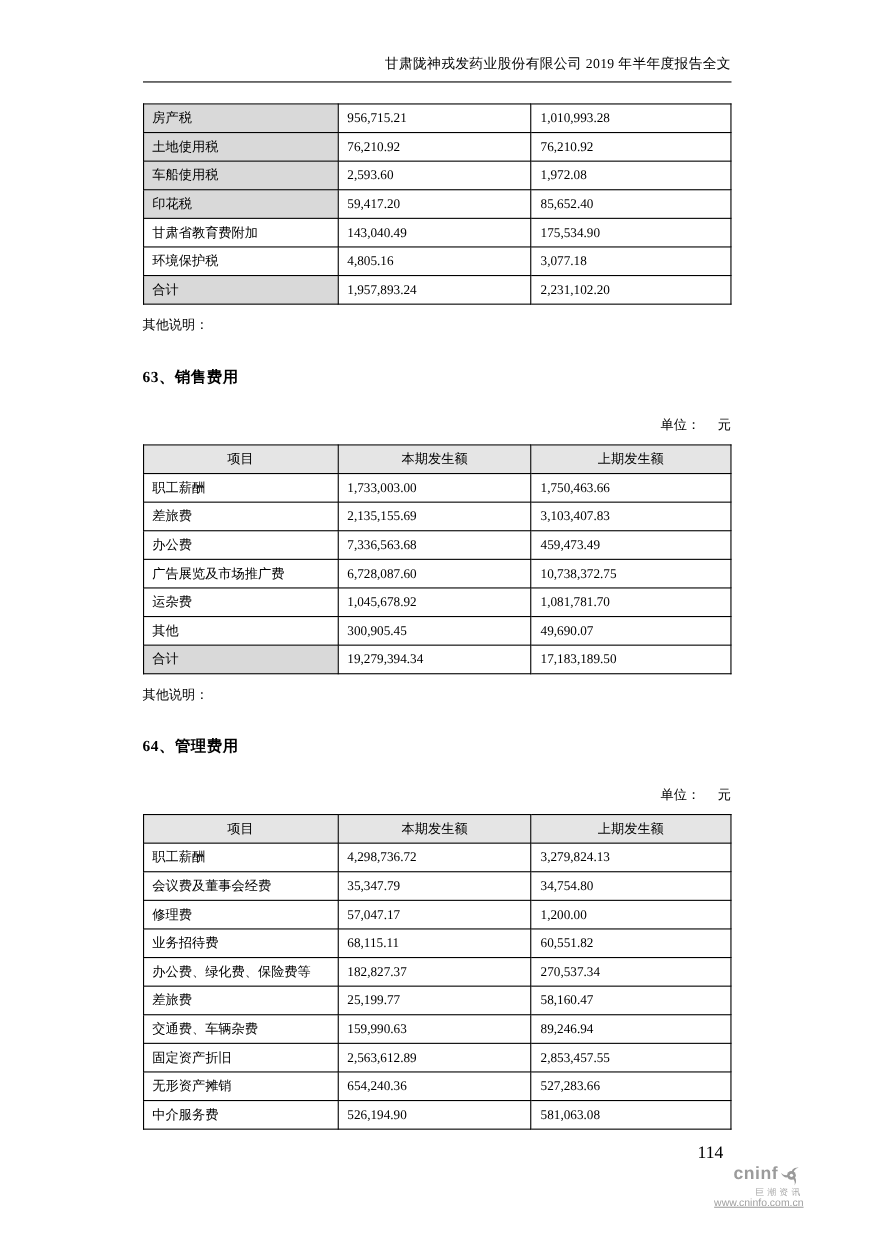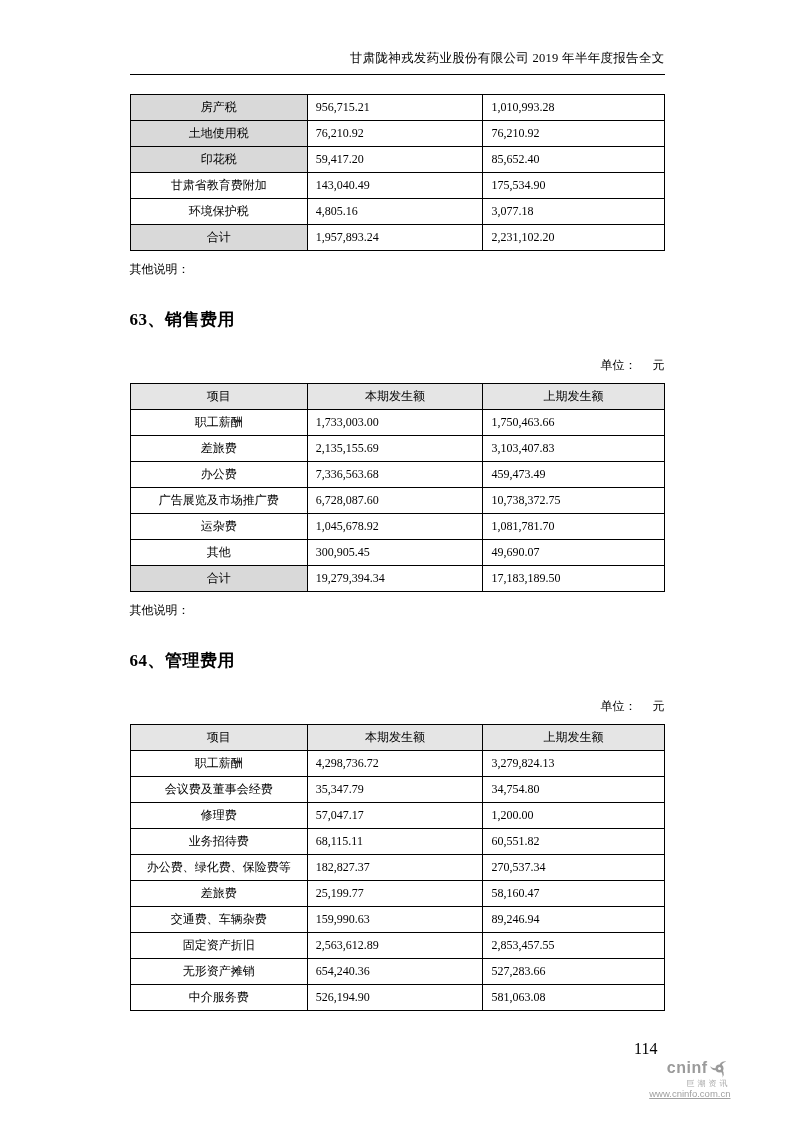--- a/index.html
+++ b/index.html
@@ -39,27 +39,27 @@
     font-weight:normal;
     padding:2px 8px;
     vertical-align:middle;
     overflow:hidden;
     white-space:nowrap;
   }
   table.fin-table th {
     background:#e5e5e5;
     text-align:center;
   }
-  td.cell-label { text-align:center; padding-left:7px;margin-left:44px; }
+  td.cell-label { text-align:left; padding-left:7px;margin-left:44px; }
   td.cell-num   { padding-right:9px; }
   .shaded { background:#d9d9d9; }
 
   .table-continued { margin-top:19px; }
   .other-note { margin-top:10px; font-size:12px; }
-  .section-title { margin-top:30px; font-size:17px; font-weight:bold; letter-spacing:0.5px; }
+  .section-title { margin-top:30px; font-size:14px; font-weight:bold; letter-spacing:0.5px; }
   .unit-row {
     margin-top:26px; margin-bottom:9px;
     display:flex; justify-content:flex-end; align-items:baseline;
     font-size:12px;
   }
   .unit-row .unit-value { margin-left:16px; }
 
   .page-number {
     position:absolute;
     top:1040px; right:78px;
@@ -98,20 +98,25 @@
       <tbody>
           <tr>
             <td class="cell-label shaded">房产税</td>
             <td class="cell-num">956,715.21</td>
             <td class="cell-num">1,010,993.28</td>
           </tr>
           <tr>
             <td class="cell-label shaded">土地使用税</td>
             <td class="cell-num">76,210.92</td>
             <td class="cell-num">76,210.92</td>
+          </tr>
+          <tr>
+            <td class="cell-label shaded">车船使用税</td>
+            <td class="cell-num">2,593.60</td>
+            <td class="cell-num">1,972.08</td>
           </tr>
           <tr>
             <td class="cell-label shaded">印花税</td>
             <td class="cell-num">59,417.20</td>
             <td class="cell-num">85,652.40</td>
           </tr>
           <tr>
             <td class="cell-label">甘肃省教育费附加</td>
             <td class="cell-num">143,040.49</td>
             <td class="cell-num">175,534.90</td>

